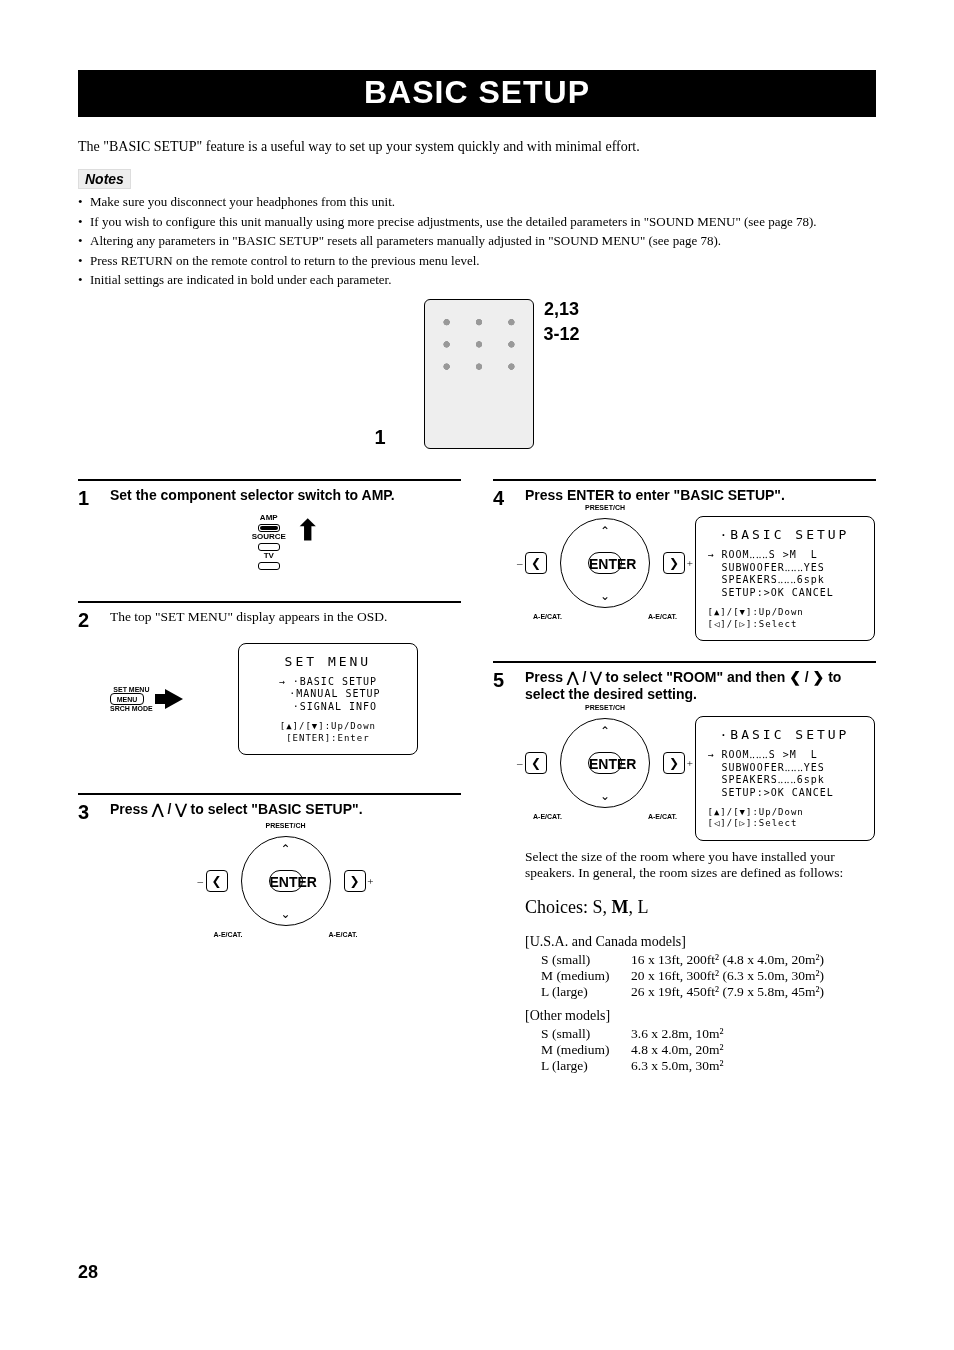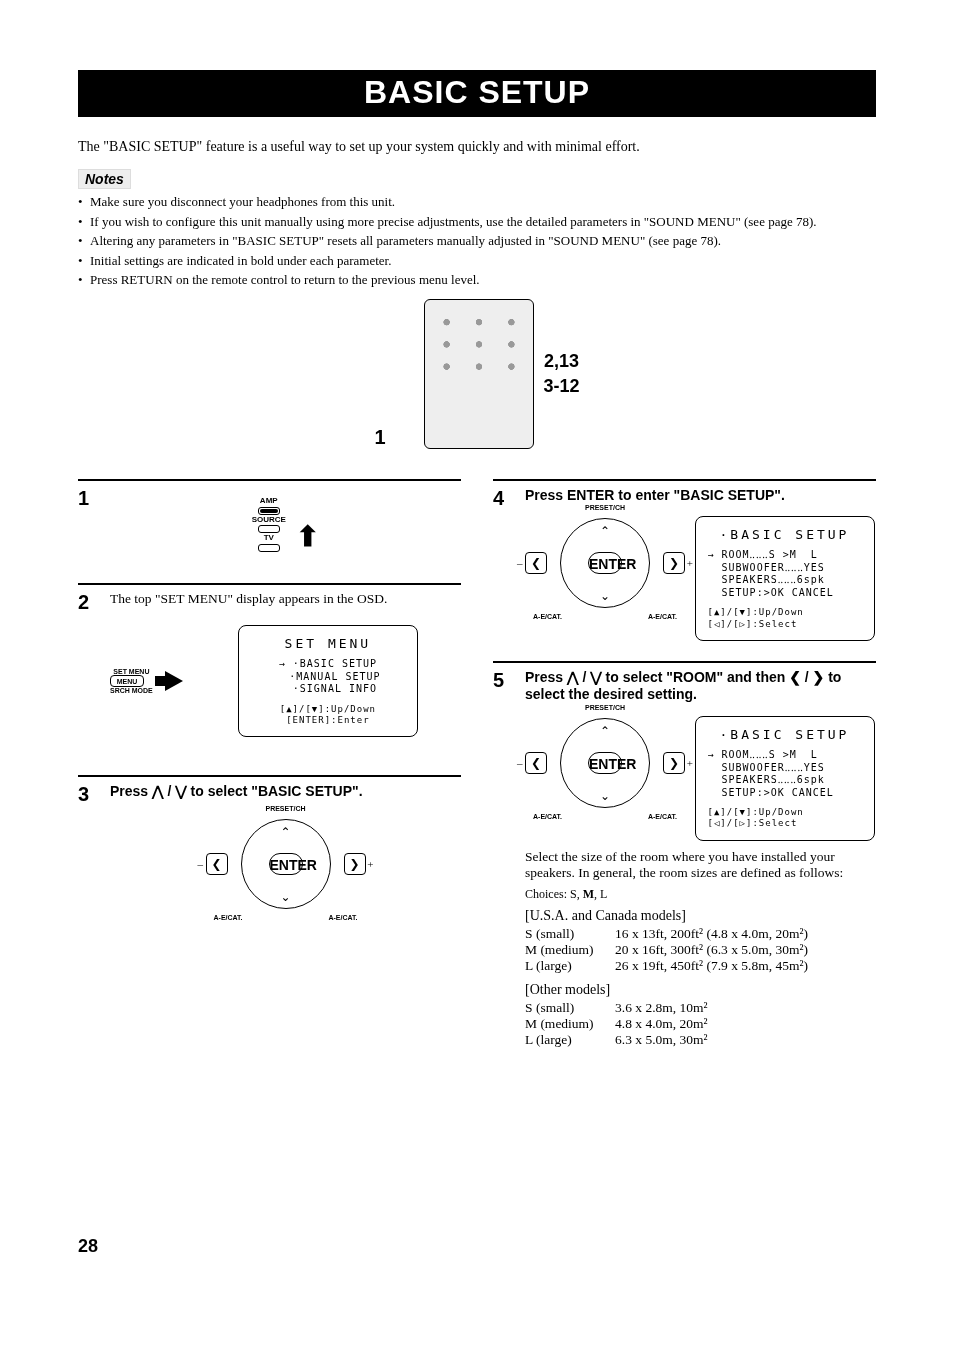--- a/index.html
+++ b/index.html
@@ -62,24 +62,24 @@
   }
   .step-body { flex: 1 1 0; }
   .step-title {
     font-family: Helvetica, Arial, sans-serif;
     font-weight: 700;
     font-size: 14px;
     line-height: 1.25;
     margin-bottom: 4px;
   }
   .step-sub { font-size: 13.5px; margin-bottom: 6px; }
-  .choices-line { font-size: 12px; margin: 6px 0; }
+  .choices-line { font-size: 18px; margin: 16px 0; }
   .dim-table { font-size: 13.5px; margin: 2px 0 8px 0; }
   .dim-head { margin-top: 6px; }
-  .dim-row { display: flex; }
+  .dim-row { display: flex; margin-left: 16px; }
   .dim-row .c1 { width: 90px; white-space: nowrap; }
   .dim-row .c2 { flex: 1; }
   .page-num {
     font-family: Helvetica, Arial, sans-serif;
     font-weight: 700;
     font-size: 18px;
     margin-top: 180px;
   }
   
   .osd {
@@ -122,33 +122,33 @@
       radial-gradient(circle at 80% 45%, #999 3px, transparent 3.5px),
       #eee;
     margin: 0;
     display:inline-block;
   }
   .remote-side-num {
     font-family: Helvetica, Arial, sans-serif;
     font-weight: 700;
     font-size: 20px;
   }
-  .remote-side-nums { display:inline-flex; flex-direction:column; justify-content:center; gap:4px; font-family: Helvetica, Arial, sans-serif; font-weight:700; font-size:18px; height:150px; }
+  .remote-side-nums { display:inline-flex; flex-direction:column; gap:4px; font-family: Helvetica, Arial, sans-serif; font-weight:700; font-size:18px; height:150px; }
   
   .amp-fig {
     display:inline-block;
     text-align:center;
     font-family: Helvetica, Arial, sans-serif;
     font-size: 8px;
     font-weight:700;
     line-height: 1.1;
   }
   .amp-fig .slot { border:1px solid #000; border-radius:3px; width:22px; height:8px; margin:1px auto; position:relative; }
   .amp-fig .slot.filled::after { content:""; position:absolute; inset:1px; background:#000; border-radius:2px; }
-  .amp-fig-wrap { display:flex; align-items:flex-end; justify-content:center; gap:10px; }
+  .amp-fig-wrap { display:flex; align-items:flex-start; justify-content:center; gap:10px; }
   .arrow-up { font-size:28px; font-weight:700; }
   
   .setmenu-fig { display:flex; align-items:center; justify-content:space-between; gap:12px; }
   .setmenu-btn {
     border:1.2px solid #000; border-radius:4px; width:34px; height:12px; font-size:7px; font-family:Helvetica,Arial,sans-serif; font-weight:700; text-align:center; line-height:12px;
   }
   .big-arrow {
     width: 0; height: 0;
     border-top: 10px solid transparent;
     border-bottom: 10px solid transparent;
@@ -201,22 +201,22 @@
 
 <div class="title-bar">BASIC SETUP</div>
 
 <p class="intro">The "BASIC SETUP" feature is a useful way to set up your system quickly and with minimal effort.</p>
 
 <div class="notes-label">Notes</div>
 <ul class="notes">
   <li>Make sure you disconnect your headphones from this unit.</li>
   <li>If you wish to configure this unit manually using more precise adjustments, use the detailed parameters in "SOUND MENU" (see page 78).</li>
   <li>Altering any parameters in "BASIC SETUP" resets all parameters manually adjusted in "SOUND MENU" (see page 78).</li>
+  <li>Press RETURN on the remote control to return to the previous menu level.</li>
   <li>Initial settings are indicated in bold under each parameter.</li>
-  <li>Press RETURN on the remote control to return to the previous menu level.</li>
 </ul>
 
 
 <div class="fig-wrap">
   <div class="fig-two">
     <div class="remote-side-num">1</div>
     <div style="width:18px"></div>
     <div class="remote"></div>
     <div class="remote-side-nums">
       <span>2,13</span>
@@ -226,20 +226,21 @@
 </div>
 
 <div class="columns">
 
   <div class="col">
 
     <hr class="heavy">
     <div class="step-row">
       <div class="step-num">1</div>
       <div class="step-body">
+        <div class="step-title">Set the component selector switch to AMP.</div>
         <div class="fig-wrap">
           <div class="amp-fig-wrap">
             <div class="amp-fig">
               <div>AMP</div>
               <div class="slot filled"></div>
               <div>SOURCE</div>
               <div class="slot"></div>
               <div>TV</div>
               <div class="slot"></div>
             </div>

